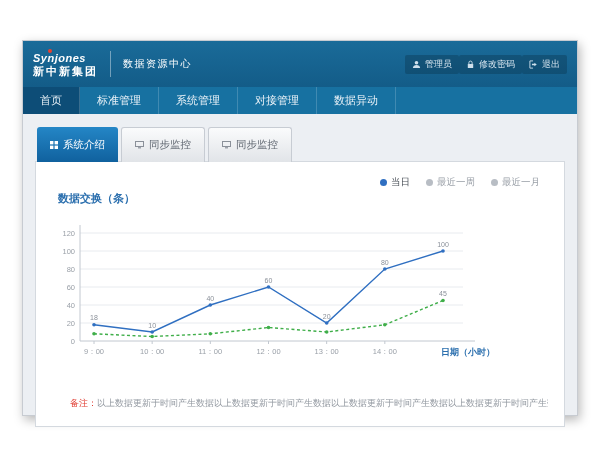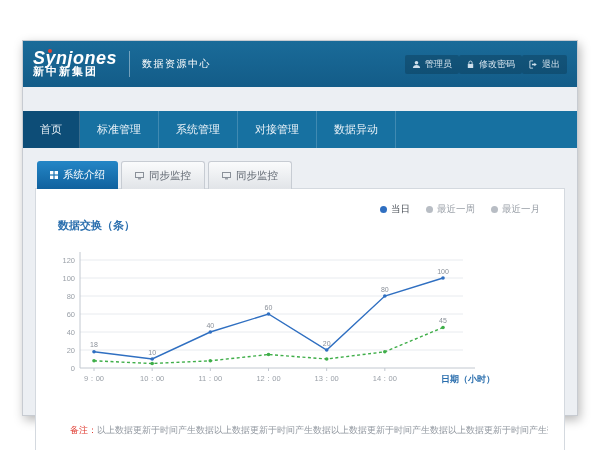--- a/index.html
+++ b/index.html
@@ -13,44 +13,44 @@
     position:absolute; left:22px; top:40px; width:556px; height:376px;
     background:#eceff3; border:1px solid #c7cbd1;
     box-shadow:2px 4px 10px rgba(0,0,0,0.28);
   }
   
   .app-header {
     height:46px; background:linear-gradient(180deg,#1a6b99,#135c88);
     display:flex; align-items:center; padding:0 10px;
   }
   .logo { display:flex; flex-direction:column; justify-content:center; cursor:pointer; }
-  .logo-en { color:#fff; font-weight:bold; font-style:italic; font-size:18px; letter-spacing:.5px; position:relative; line-height:14px;}
+  .logo-en { color:#fff; font-weight:bold; font-style:italic; font-size:11px; letter-spacing:.5px; position:relative; line-height:14px;}
   .logo-dot { position:absolute; top:-2px; left:15px; width:4px; height:4px; border-radius:50%; background:#e8402f; }
   .logo-cn { color:#fff; font-weight:bold; font-size:11px; letter-spacing:2px; line-height:13px;}
   .header-divider { width:1px; height:26px; background:rgba(255,255,255,.4); margin:0 12px; }
   .app-title { color:#fff; font-size:10px; letter-spacing:1.5px;text-align:right; }
   .header-actions { margin-left:auto; display:flex; }
   .action-btn {
     display:flex; align-items:center; gap:4px;
     background:rgba(8,48,72,.35); color:#d8e6f0;
     font-size:9px; padding:3px 7px; border-radius:2px; cursor:pointer;
   }
   .action-btn svg { display:block; color:#cfe0ec; }
   
-  .app-nav { height:37px; background:#1771a1; display:flex; align-items:stretch;margin-top:24px; }
+  .app-nav { height:27px; background:#1771a1; display:flex; align-items:stretch; }
   .nav-item {
     display:flex; align-items:center; padding:0 17px; color:#eaf2f8;
     font-size:11px; border-right:1px solid rgba(255,255,255,.18); cursor:pointer;
   }
   .nav-item.active { background:#0d4d77; }
   
   .content { padding:13px 12px 0 12px; }
   .tabs { display:flex; gap:3px; padding-left:2px; }
   .tab {
-    display:flex; align-items:center; gap:5px; height:28px; padding:0 13px;
+    display:flex; align-items:center; gap:5px; height:35px; padding:0 13px;
     font-size:10.5px; border-radius:3px 3px 0 0; cursor:pointer; position:relative; z-index:2;
   }
   .tab.active { background:linear-gradient(180deg,#2486c6,#10619e); color:#fff; }
   .tab.inactive { background:linear-gradient(180deg,#fafbfc,#e1e4e8); border:1px solid #c7ccd3; border-bottom:none; color:#5f6670; }
   .panel { background:#fff; border:1px solid #d4d9df; min-height:254px; margin-top:-1px; position:relative; z-index:1; }
   
   .filters { display:flex; justify-content:flex-end; gap:16px; padding:14px 24px 0 4px; }
   .filter { display:flex; align-items:center; gap:4px; font-size:9.5px; color:#989ea6; cursor:pointer; }
   .filter.active { color:#4a5058; }
   .dot { width:7px; height:7px; border-radius:50%; display:inline-block; background:#b8bdc4; }

